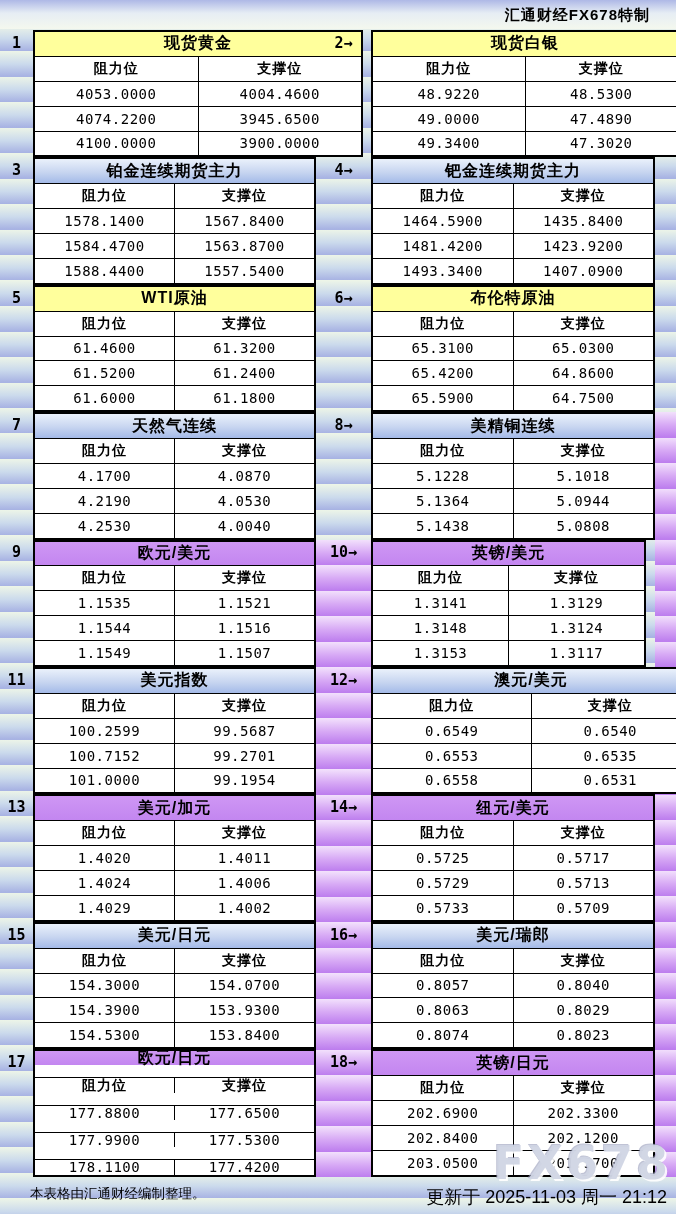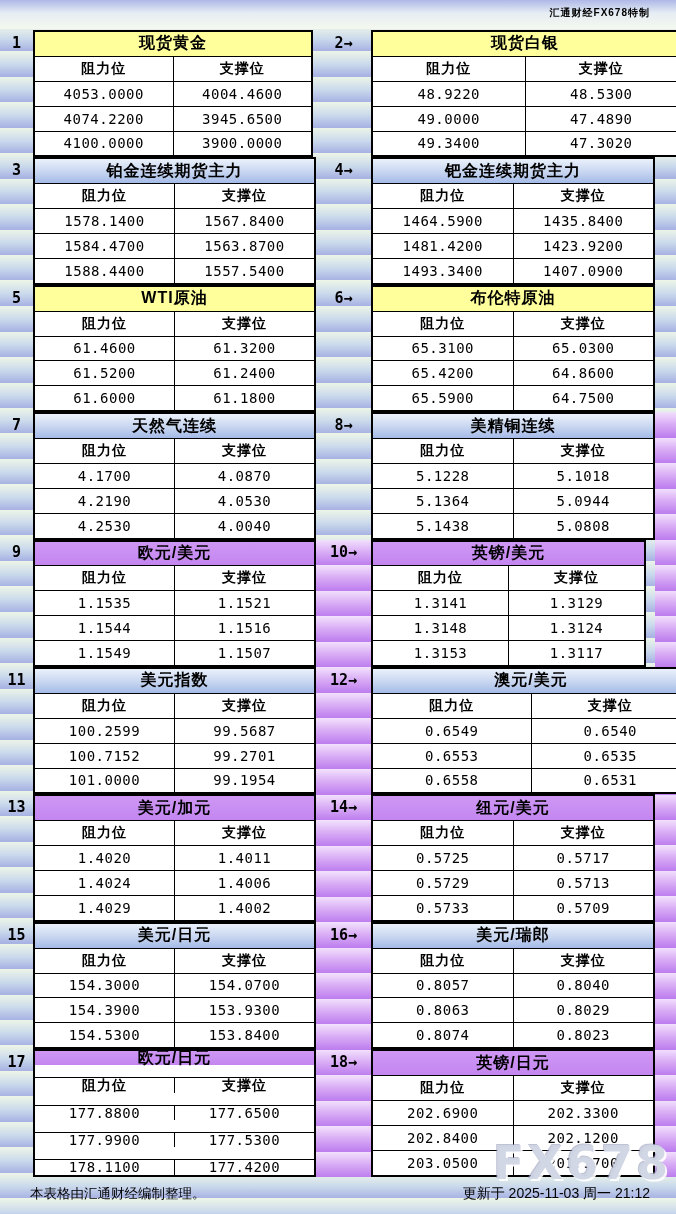--- a/index.html
+++ b/index.html
@@ -5,21 +5,21 @@
   html,body{margin:0;padding:0;background:#fff;}
   .page{
     position:relative;width:676px;height:1214px;overflow:hidden;
     font-family:"Liberation Sans","DejaVu Sans",sans-serif;color:#000;
     background:repeating-linear-gradient(180deg,#edf5e8 0px,#cbdaec 13px,#a8b3e3 25px,#a8b3e3 25.5px);
   }
   .strip-top{
     position:absolute;left:0;top:0;width:676px;height:29px;
     background:linear-gradient(180deg,#aeb8e6 0%,#e6edf4 45%,#f4f8ee 100%);
   }
-  .brand{position:absolute;top:6px;right:26px;font-size:10px;font-weight:bold;letter-spacing:1px;}
+  .brand{position:absolute;top:6px;right:26px;font-size:15px;font-weight:bold;letter-spacing:1px;}
   .overlay-purple-gutter{
     position:absolute;left:316px;top:540px;width:55px;height:637px;
     background:repeating-linear-gradient(180deg,#f2e0fc 0px,#d7a9f5 13px,#bd7eee 25px,#bd7eee 25.5px);
   }
   .overlay-purple-margin{
     position:absolute;left:655px;top:412px;width:21px;height:765px;
     background:repeating-linear-gradient(180deg,#f2e0fc 0px,#d7a9f5 13px,#bd7eee 25px,#bd7eee 25.5px);
   }
   .panel{
     position:absolute;height:127.4px;border:2px solid #000;background:#fff;
@@ -35,42 +35,42 @@
   .p-cell + .p-cell{border-left:1px solid #000;}
   .p-cell.head{font-weight:bold;font-size:14px;letter-spacing:1px;}
   .p-cell.val{font-family:"DejaVu Sans Mono","Liberation Mono",monospace;font-size:14px;letter-spacing:0.5px;}
   .idx{
     position:absolute;height:25.5px;display:flex;align-items:center;justify-content:center;
     font-weight:bold;font-size:15px;font-family:"DejaVu Sans Mono","Liberation Mono",monospace;
   }
   .idx-l{left:0;width:33px;}
   .idx-r{left:316px;width:55px;}
   .footer-left{position:absolute;left:30px;top:1185px;font-size:13.5px;}
-  .footer-right{position:absolute;right:26px;top:1185px;font-size:14px;}
+  .footer-right{position:absolute;right:9px;top:1185px;font-size:18px;}
   .watermark{
     position:absolute;right:5px;top:1136px;z-index:6;
     font-size:46px;font-weight:bold;letter-spacing:3px;
     color:rgba(208,213,228,0.95);
     text-shadow:2px 2px 0 rgba(255,255,255,0.9),-1px -1px 0 rgba(150,155,185,0.6);
     font-family:"DejaVu Sans","Liberation Sans",sans-serif;
   }
 </style>
 </head>
 <body>
 
 <div class="page">
   <div class="strip-top"></div>
   <div class="brand">汇通财经FX678特制</div>
 
   <div class="overlay-purple-gutter"></div>
   <div class="overlay-purple-margin"></div>
 
   <div id="blocks">
       <div class="idx idx-l" style="top: 30px;">1</div>
-      <div class="panel" style="top: 30px; left: 33px; width: 280px;">
+      <div class="panel" style="top: 30px; left: 33px; width: 330px;">
         <div class="p-row p-title t-yellow">现货黄金</div>
         <div class="p-row">
           <div class="p-cell head">阻力位</div>
           <div class="p-cell head">支撑位</div>
         </div>
         <div class="p-row">
           <div class="p-cell val">4053.0000</div>
           <div class="p-cell val">4004.4600</div>
         </div>
         <div class="p-row">

